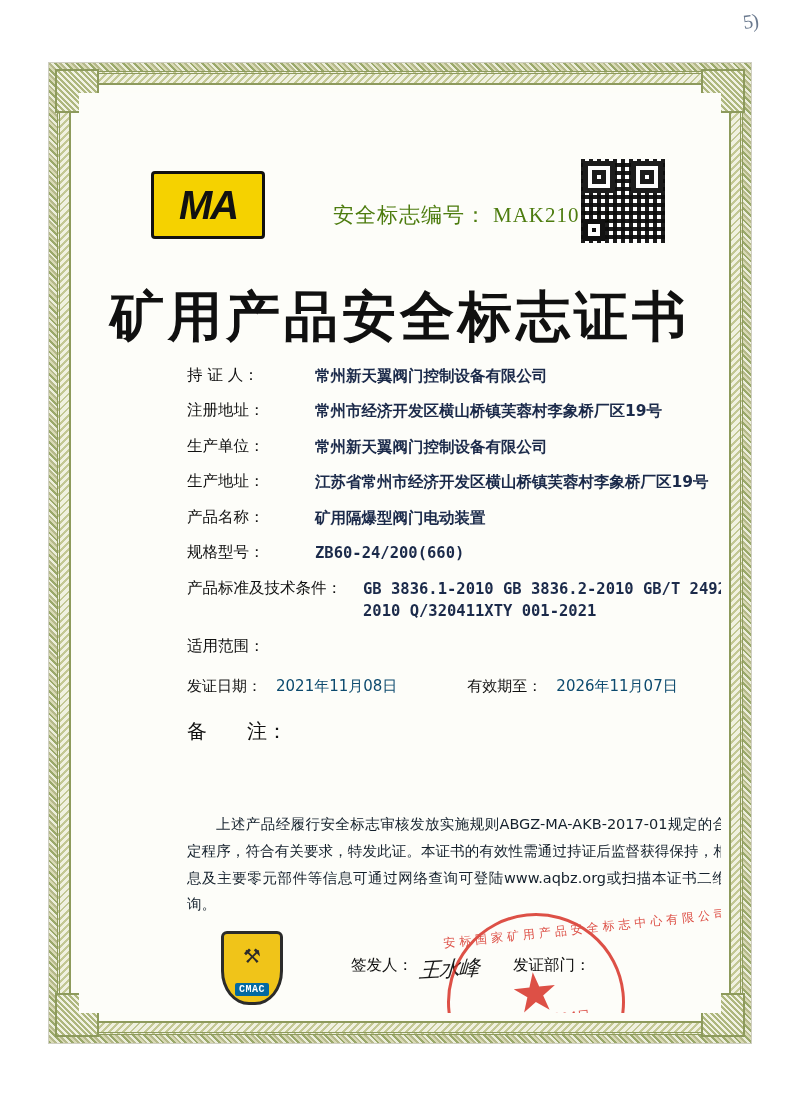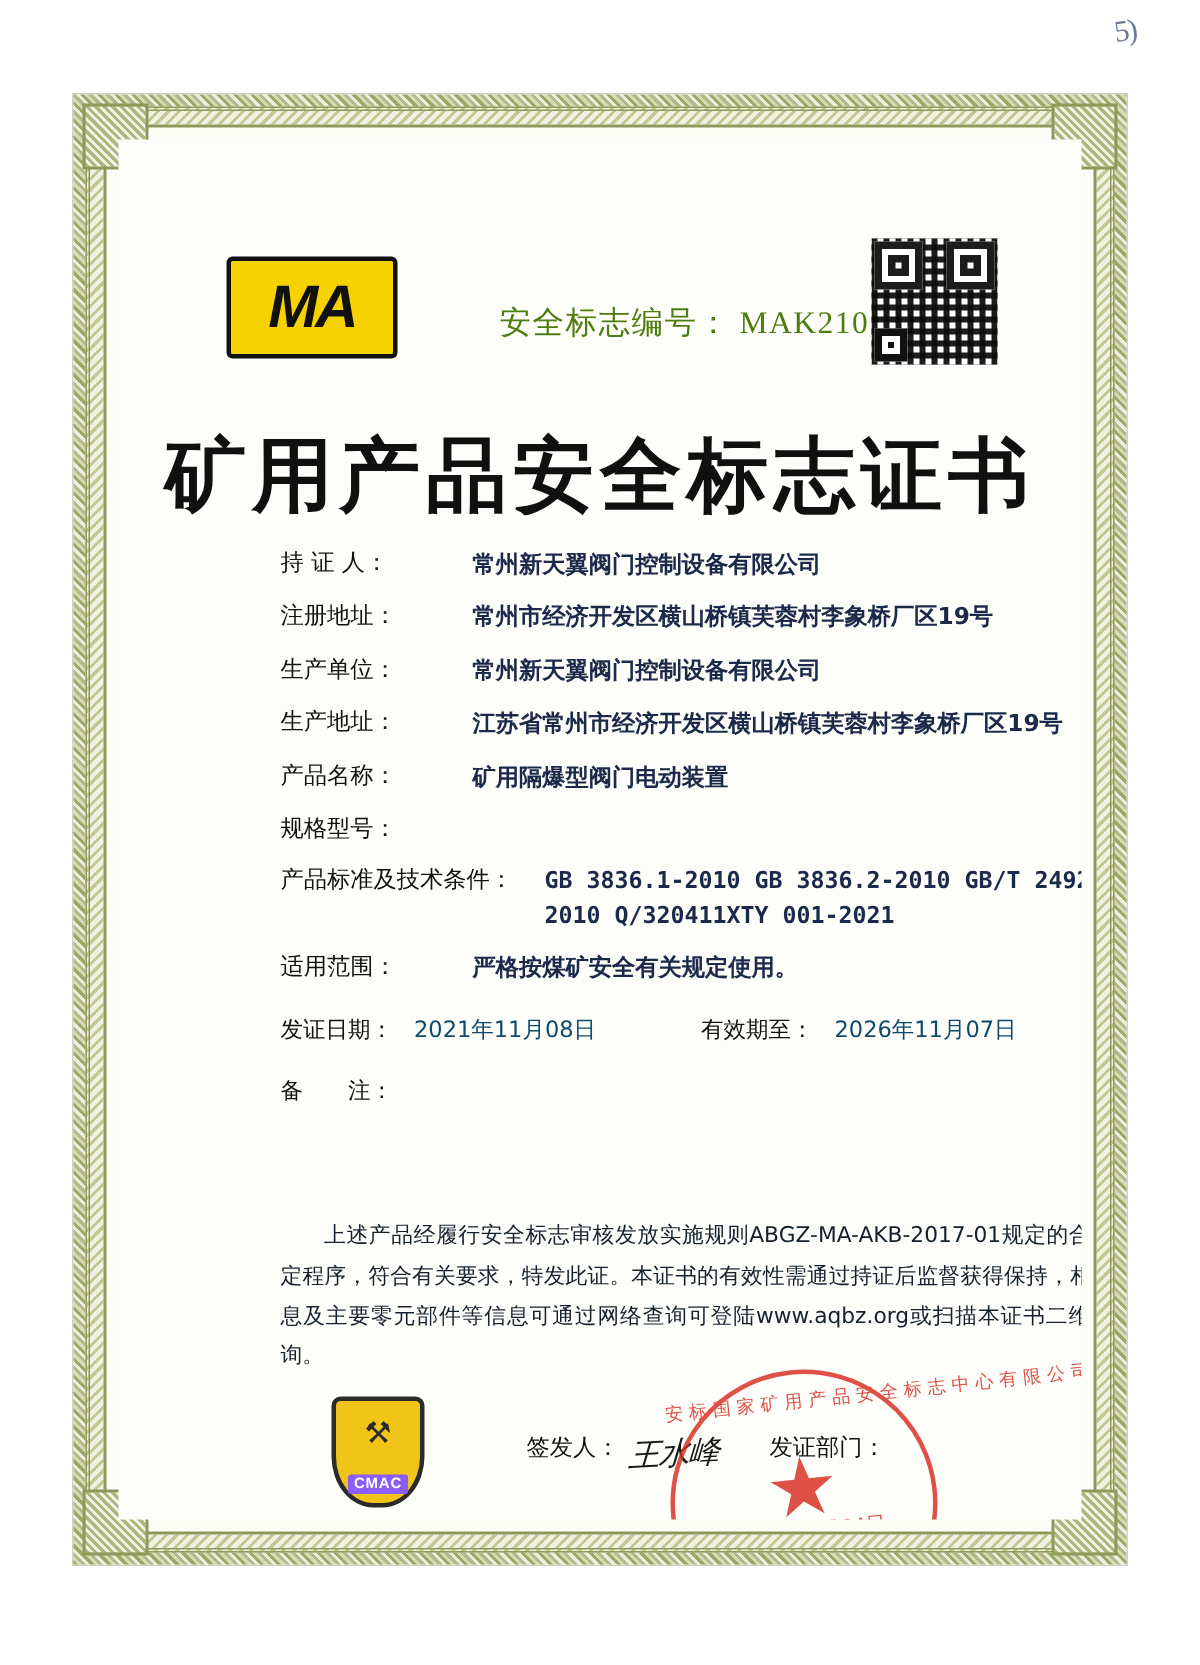--- a/index.html
+++ b/index.html
@@ -237,21 +237,21 @@
     font-family: "DejaVu Sans", sans-serif;
     color: #0c4a6e;
     margin-left: 14px;
     white-space: nowrap;
   }
   .date-row .spacer { width: 70px; }
 
   .remark-row {
     display: flex;
     margin-top: 22px;
-    font-size: 15px;
+    font-size: 20px;
     color: #111;
     font-family: "DejaVu Sans", sans-serif;
   }
 
   
   .statement {
     position: absolute;
     left: 108px;
     top: 718px;
     width: 570px;
@@ -288,25 +288,25 @@
   .cmac-shield .pick {
     position: absolute;
     top: 12px;
     left: 50%;
     transform: translateX(-50%);
     font-size: 20px;
     color: #2b2b2b;
     line-height: 1;
   }
   .cmac-shield .cmac-text {
-    font-family: Liberation Sans, sans-serif;
+    font-family: Liberation Mono, monospace;
     font-weight: bold;
     font-size: 10px;
     color: #ffffff;
-    background: #8b5cf6;
+    background: #0369a1;
     padding: 1px 4px;
     border-radius: 2px;
     letter-spacing: .5px;
   }
 
   .sign-row {
     position: absolute;
     left: 272px;
     top: 862px;
     display: flex;
@@ -421,30 +421,30 @@
         <div class="field-value">江苏省常州市经济开发区横山桥镇芙蓉村李象桥厂区19号</div>
       </div>
 
       <div class="field-row">
         <div class="field-label">产品名称：</div>
         <div class="field-value">矿用隔爆型阀门电动装置</div>
       </div>
 
       <div class="field-row">
         <div class="field-label">规格型号：</div>
+        <div class="field-value mono">ZB60-24/200(660)</div>
       </div>
 
       <div class="field-row">
         <div class="field-label wide">产品标准及技术条件：</div>
         <div class="field-value mono">GB 3836.1-2010 GB 3836.2-2010 GB/T 24922-2010 Q/320411XTY 001-2021</div>
       </div>
 
       <div class="field-row">
         <div class="field-label">适用范围：</div>
-        <div class="field-value">严格按煤矿安全有关规定使用。</div>
       </div>
 
       <div class="date-row">
         <span class="date-label">发证日期：</span>
         <span class="date-value">2021年11月08日</span>
         <span class="spacer"></span>
         <span class="date-label">有效期至：</span>
         <span class="date-value">2026年11月07日</span>
       </div>
 

